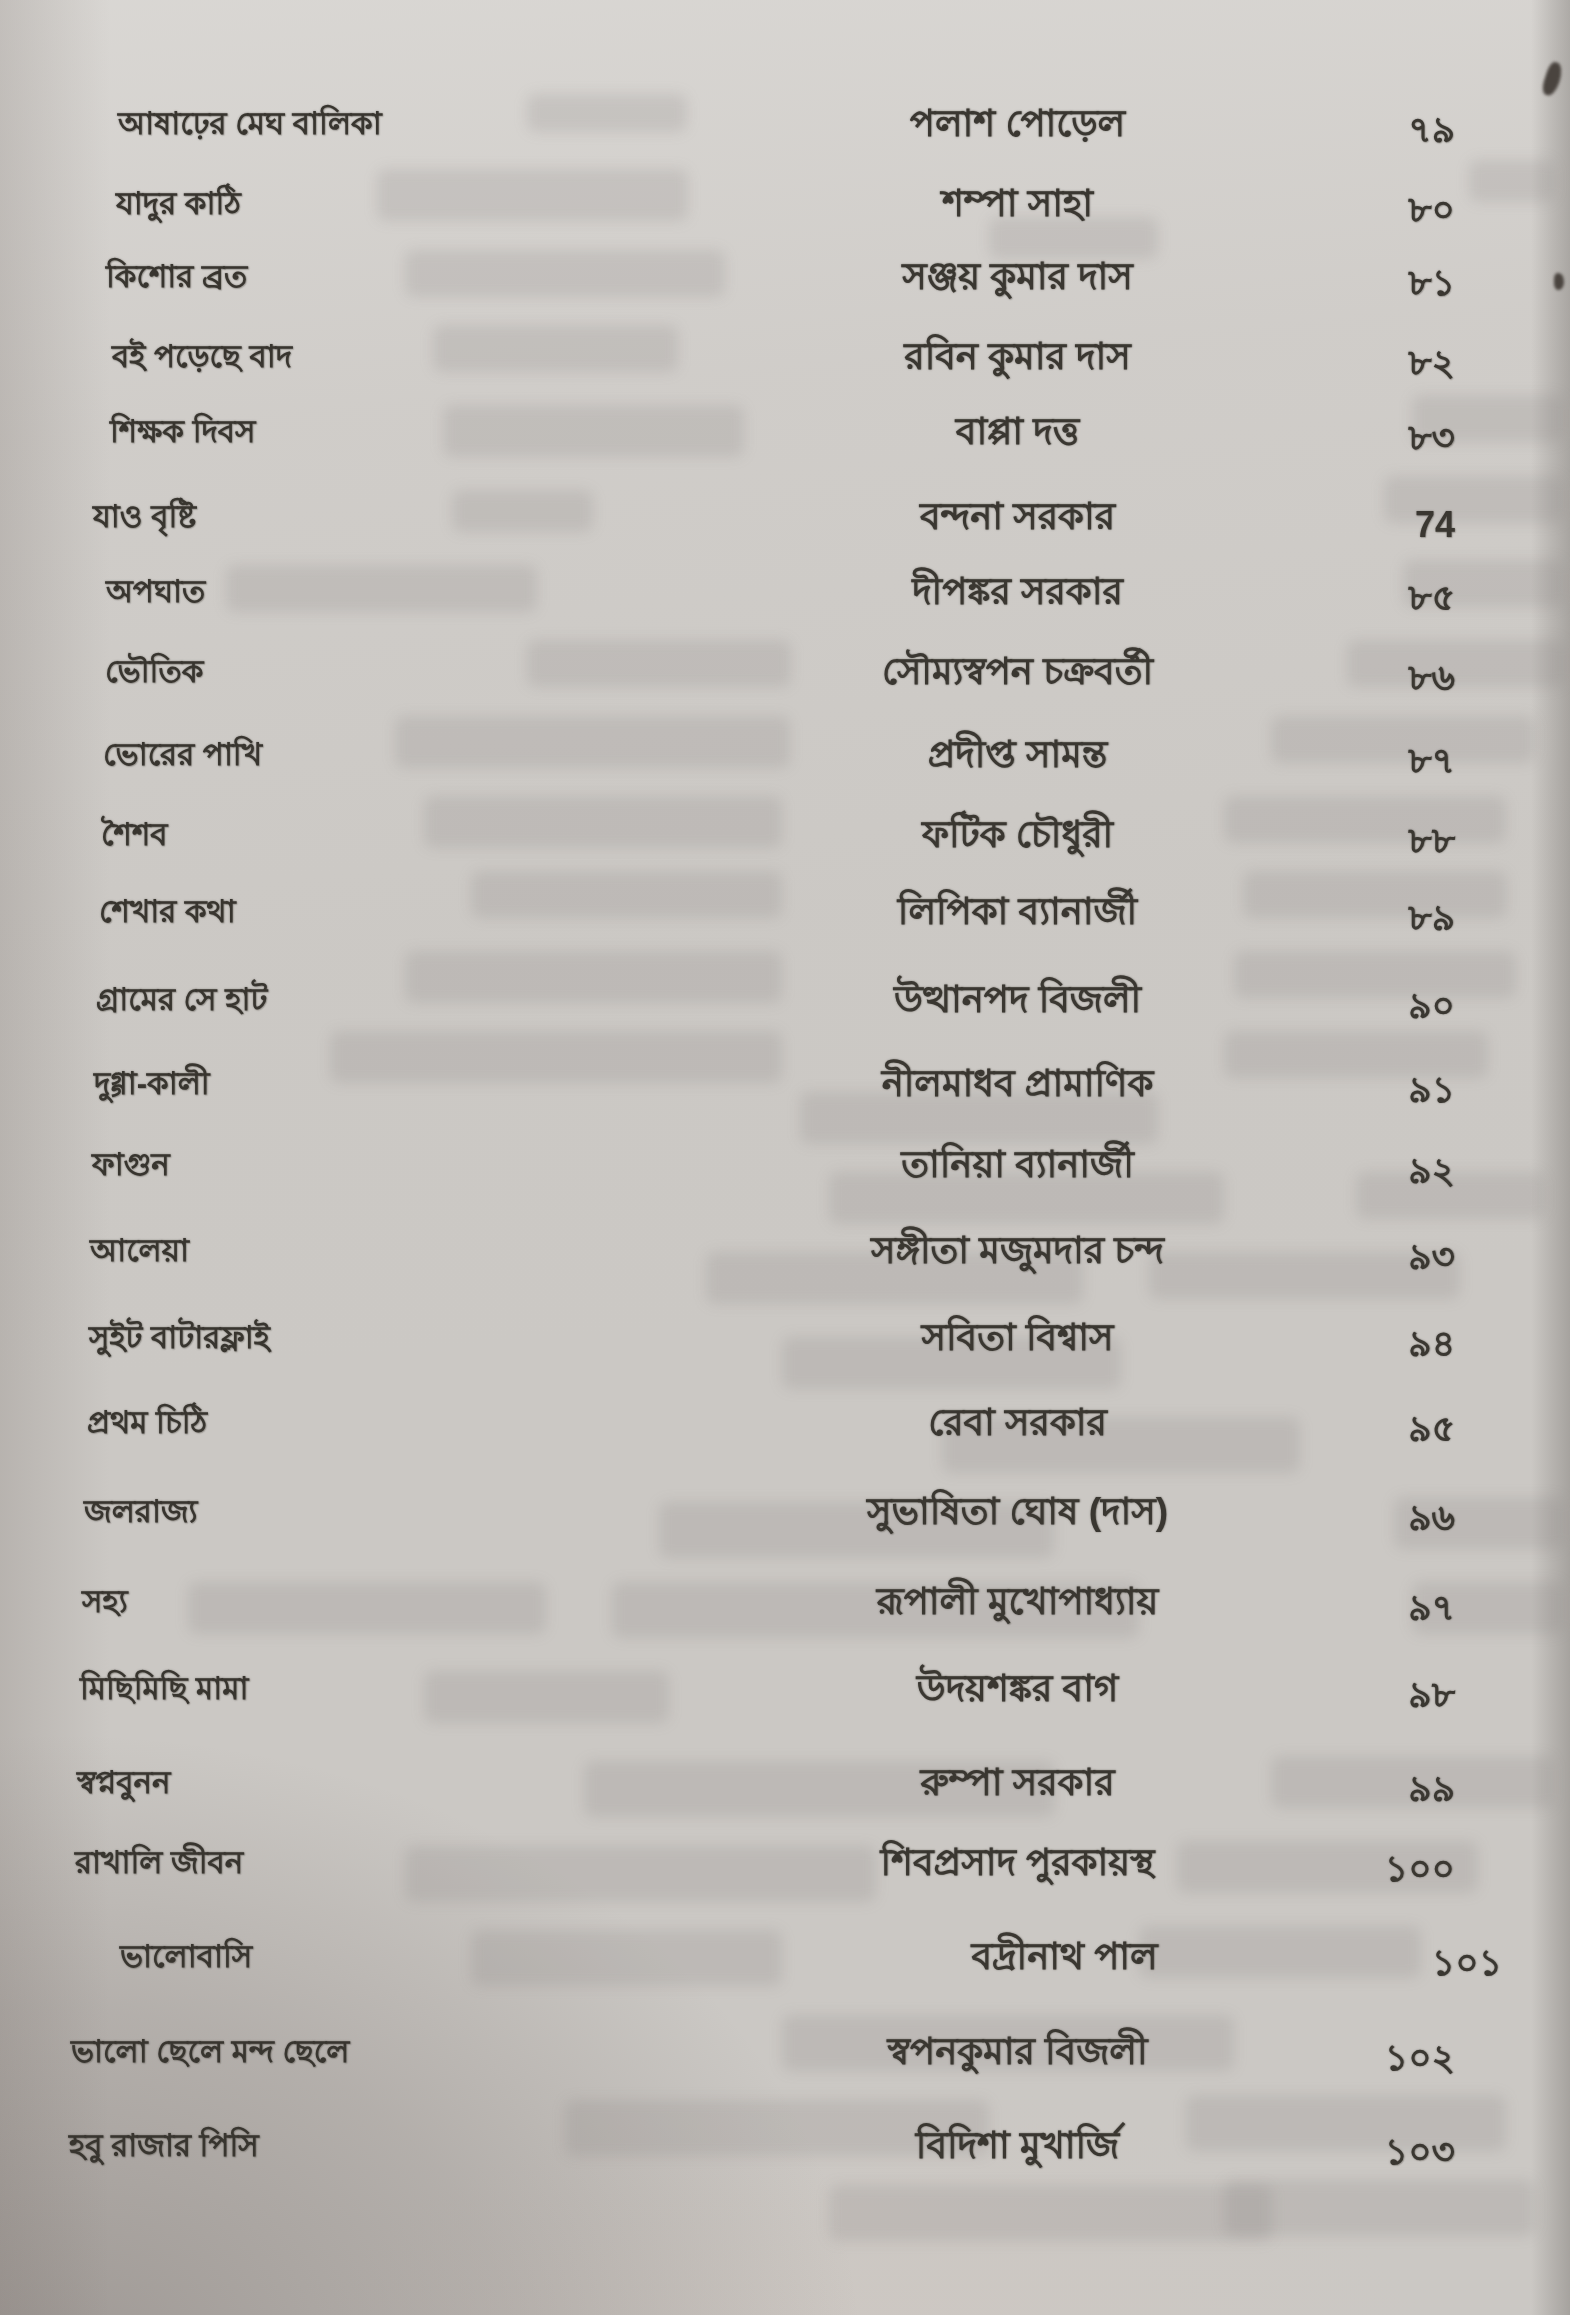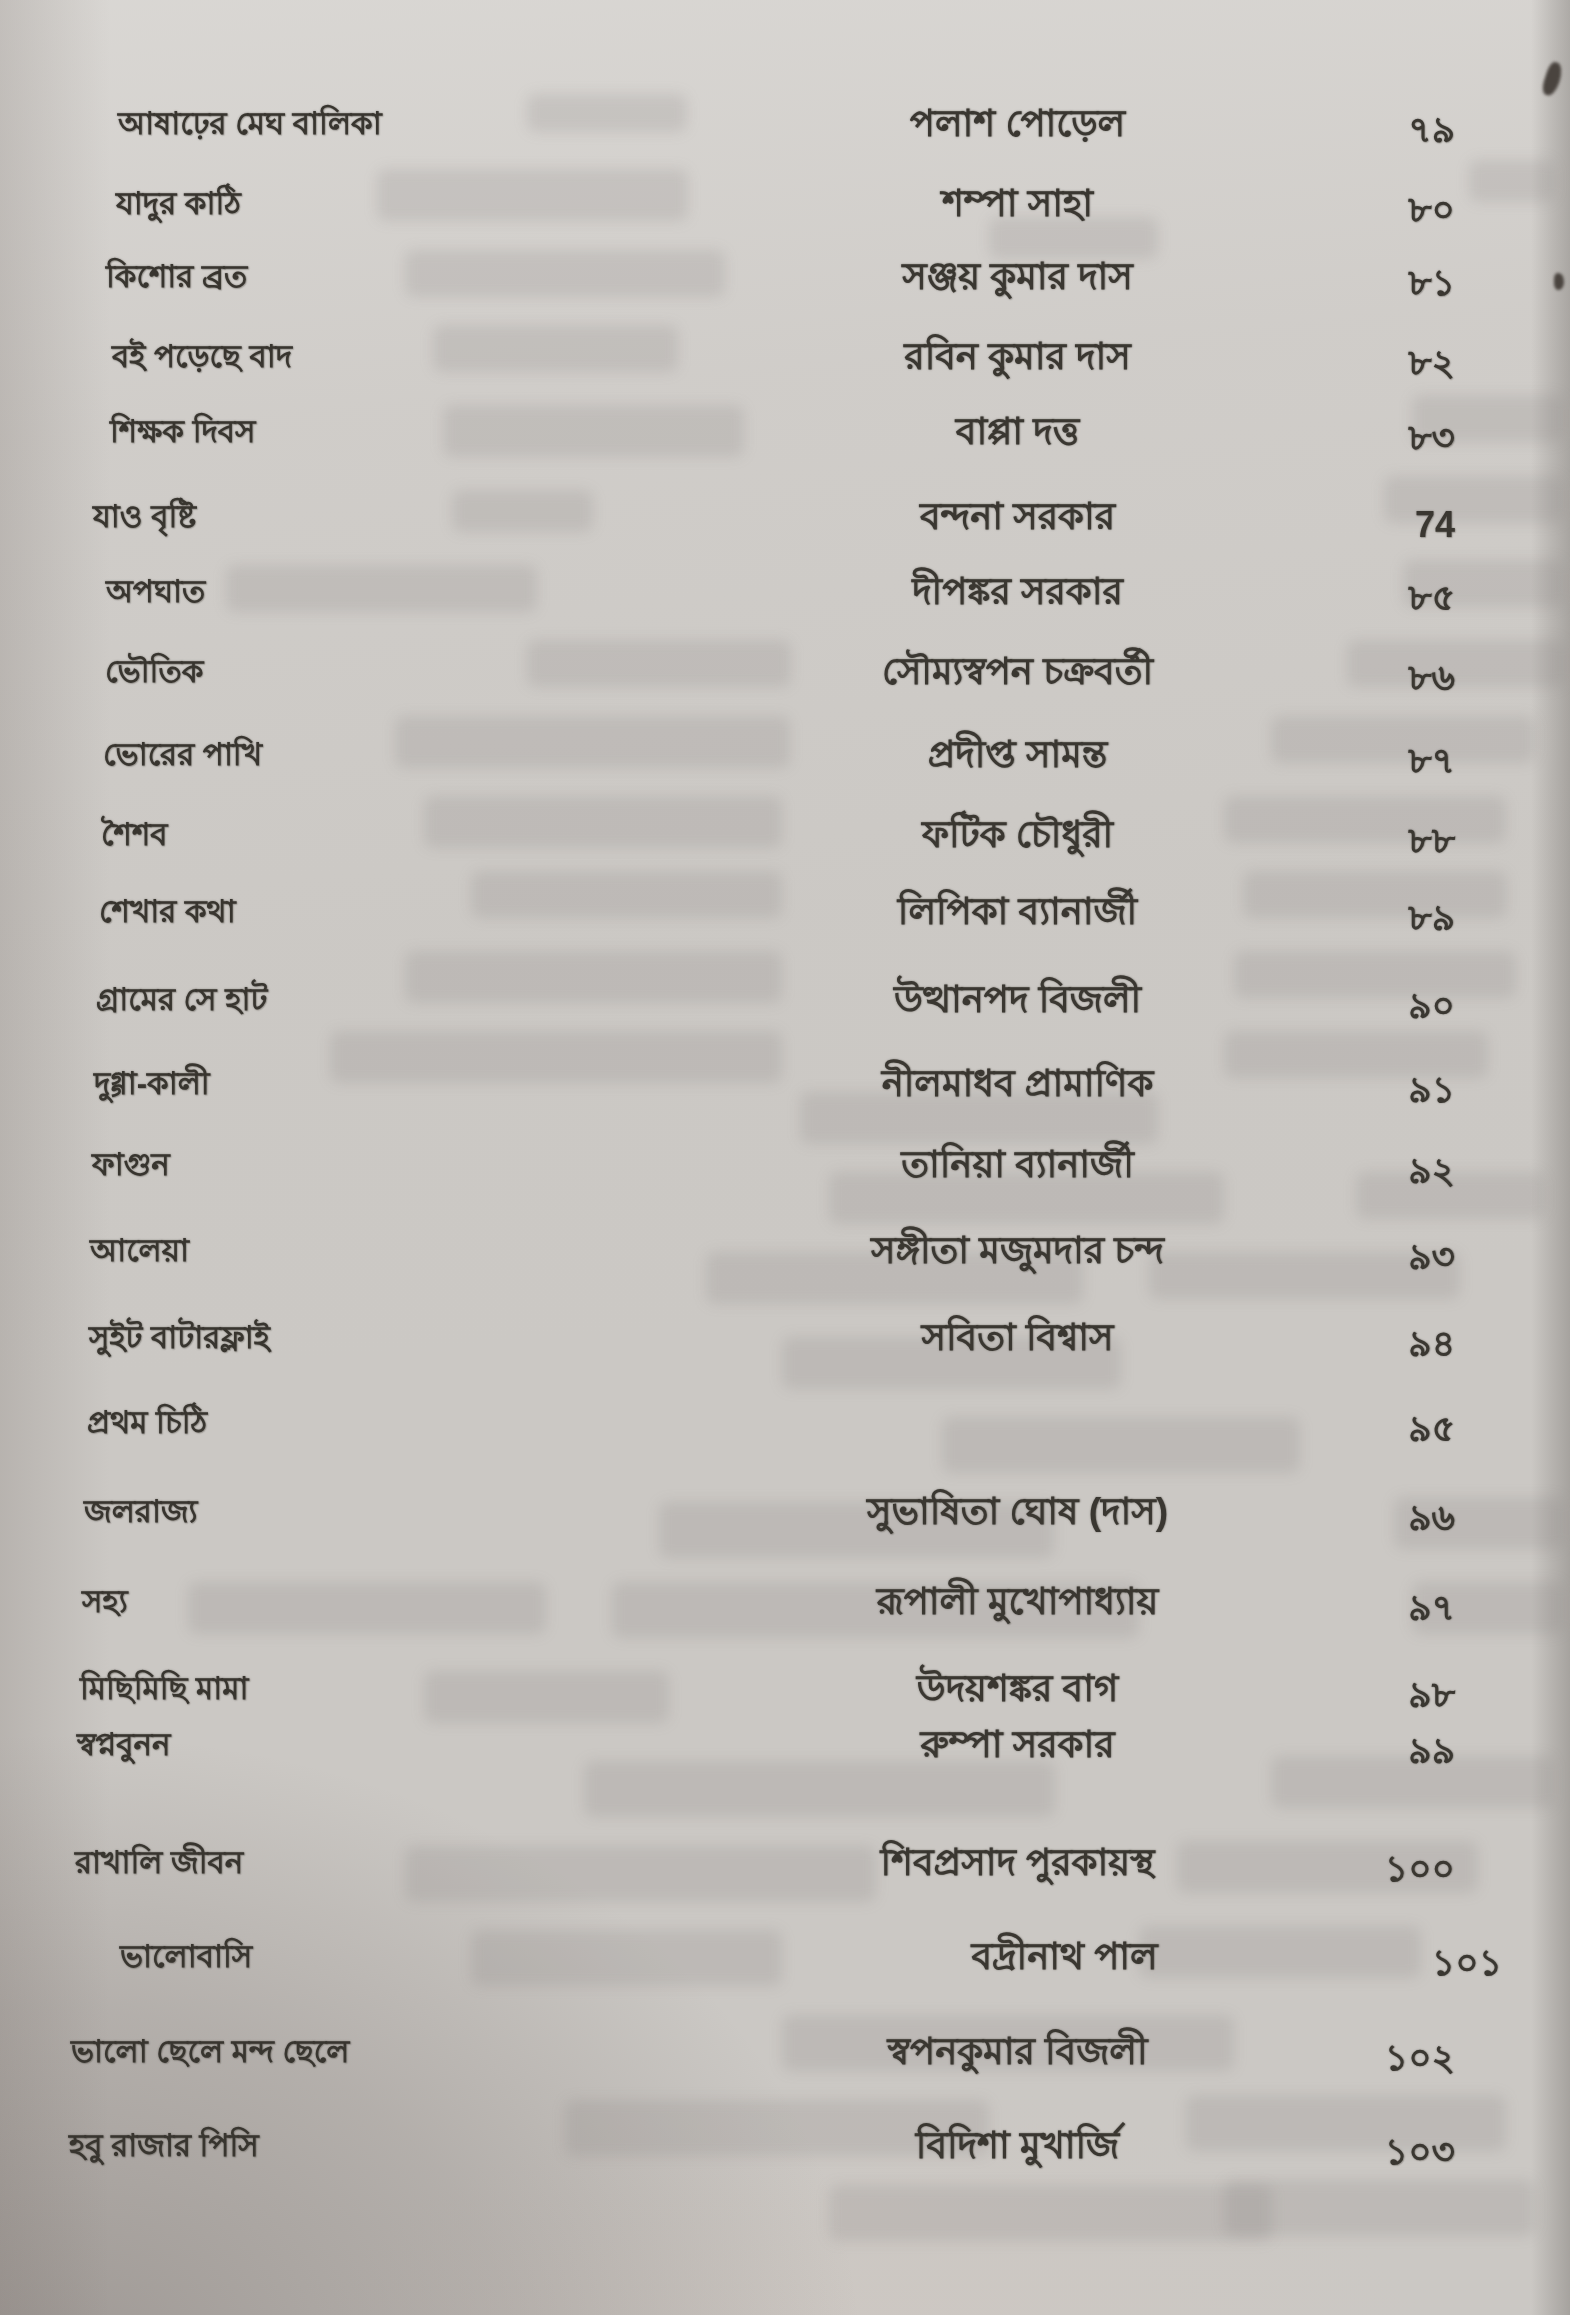--- a/index.html
+++ b/index.html
@@ -210,20 +210,21 @@
   </div>
 
   <div class="toc-row" style="top: 1294px;">
     <span class="toc-title" style="left: 89px;">সুইট বাটারফ্লাই</span>
     <span class="toc-author">সবিতা বিশ্বাস</span>
     <span class="toc-page">৯৪</span>
   </div>
 
   <div class="toc-row" style="top: 1379px;">
     <span class="toc-title" style="left: 87px;">প্রথম চিঠি</span>
+    <span class="toc-author">রেবা সরকার</span>
     <span class="toc-page">৯৫</span>
   </div>
 
   <div class="toc-row" style="top: 1468px;">
     <span class="toc-title" style="left: 84px;">জলরাজ্য</span>
     <span class="toc-author">সুভাষিতা ঘোষ (দাস)</span>
     <span class="toc-page">৯৬</span>
   </div>
 
   <div class="toc-row" style="top: 1558px;">
@@ -231,21 +232,21 @@
     <span class="toc-author">রূপালী মুখোপাধ্যায়</span>
     <span class="toc-page">৯৭</span>
   </div>
 
   <div class="toc-row" style="top: 1645px;">
     <span class="toc-title" style="left: 80px;">মিছিমিছি মামা</span>
     <span class="toc-author">উদয়শঙ্কর বাগ</span>
     <span class="toc-page">৯৮</span>
   </div>
 
-  <div class="toc-row" style="top: 1701px;">
+  <div class="toc-row" style="top: 1739px;">
     <span class="toc-title" style="left: 77px;">স্বপ্নবুনন</span>
     <span class="toc-author">রুম্পা সরকার</span>
     <span class="toc-page">৯৯</span>
   </div>
 
   <div class="toc-row" style="top: 1819px;">
     <span class="toc-title" style="left: 75px;">রাখালি জীবন</span>
     <span class="toc-author">শিবপ্রসাদ পুরকায়স্থ</span>
     <span class="toc-page">১০০</span>
   </div>

